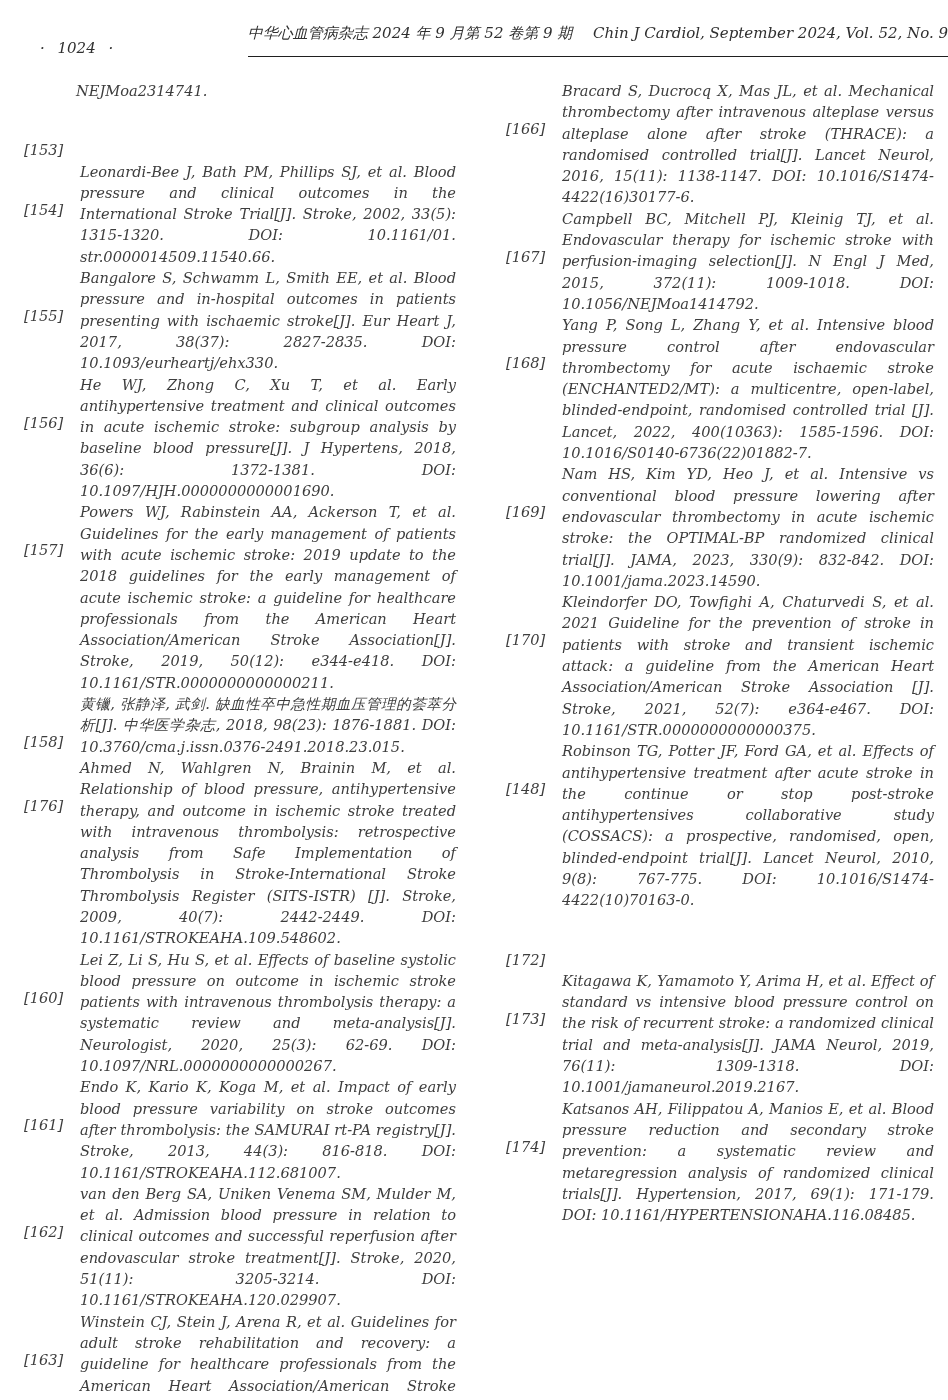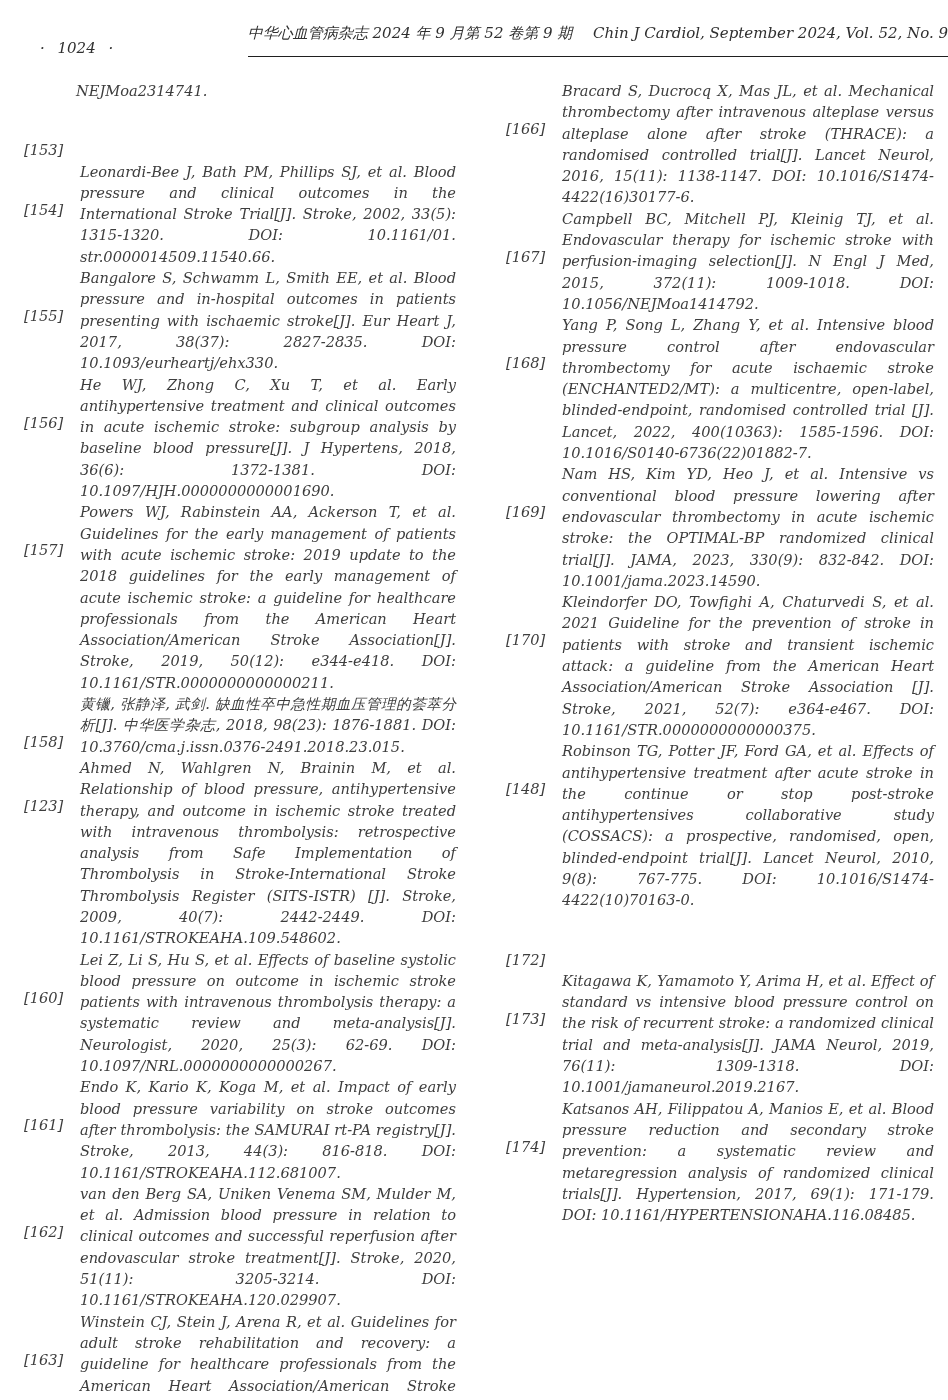--- a/index.html
+++ b/index.html
@@ -71,21 +71,21 @@
       </div>
       <div class="ref">
         <span class="ref-label">[157]</span>
         <span class="ref-text">Powers WJ, Rabinstein AA, Ackerson T, et al. Guidelines for the early management of patients with acute ischemic stroke: 2019 update to the 2018 guidelines for the early management of acute ischemic stroke: a guideline for healthcare professionals from the American Heart Association/American Stroke Association[J]. Stroke, 2019, 50(12): e344-e418. DOI: 10.1161/STR.0000000000000211.</span>
       </div>
       <div class="ref">
         <span class="ref-label">[158]</span>
         <span class="ref-text">黄镴, 张静泽, 武剑. 缺血性卒中急性期血压管理的荟萃分析[J]. 中华医学杂志, 2018, 98(23): 1876-1881. DOI: 10.3760/cma.j.issn.0376-2491.2018.23.015.</span>
       </div>
       <div class="ref">
-        <span class="ref-label">[123]</span>
+        <span class="ref-label">[176]</span>
         <span class="ref-text">Ahmed N, Wahlgren N, Brainin M, et al. Relationship of blood pressure, antihypertensive therapy, and outcome in ischemic stroke treated with intravenous thrombolysis: retrospective analysis from Safe Implementation of Thrombolysis in Stroke-International Stroke Thrombolysis Register (SITS-ISTR) [J]. Stroke, 2009, 40(7): 2442-2449. DOI: 10.1161/STROKEAHA.109.548602.</span>
       </div>
       <div class="ref">
         <span class="ref-label">[160]</span>
         <span class="ref-text">Lei Z, Li S, Hu S, et al. Effects of baseline systolic blood pressure on outcome in ischemic stroke patients with intravenous thrombolysis therapy: a systematic review and meta-analysis[J]. Neurologist, 2020, 25(3): 62-69. DOI: 10.1097/NRL.0000000000000267.</span>
       </div>
       <div class="ref">
         <span class="ref-label">[161]</span>
         <span class="ref-text">Endo K, Kario K, Koga M, et al. Impact of early blood pressure variability on stroke outcomes after thrombolysis: the SAMURAI rt-PA registry[J]. Stroke, 2013, 44(3): 816-818. DOI: 10.1161/STROKEAHA.112.681007.</span>
       </div>

